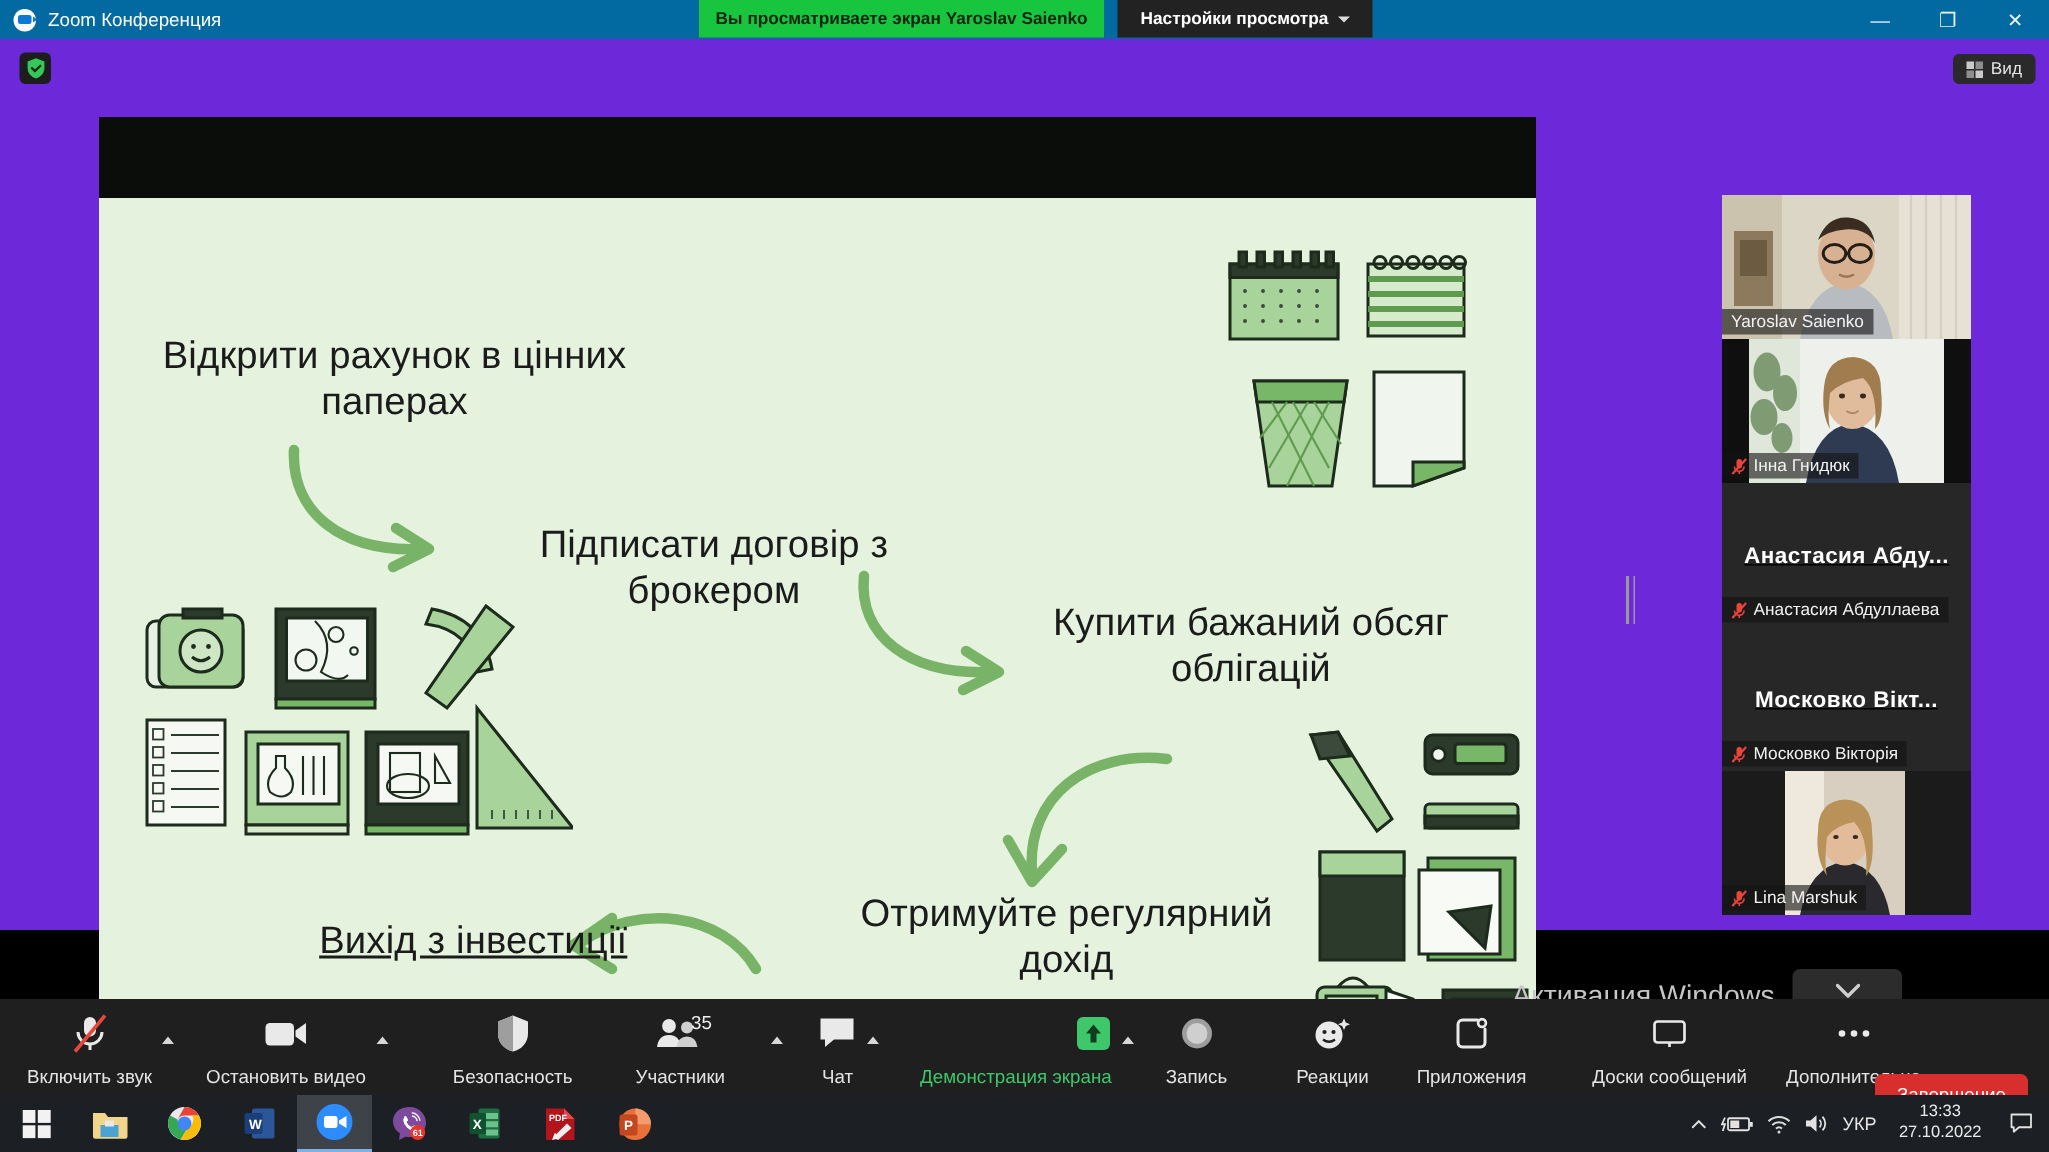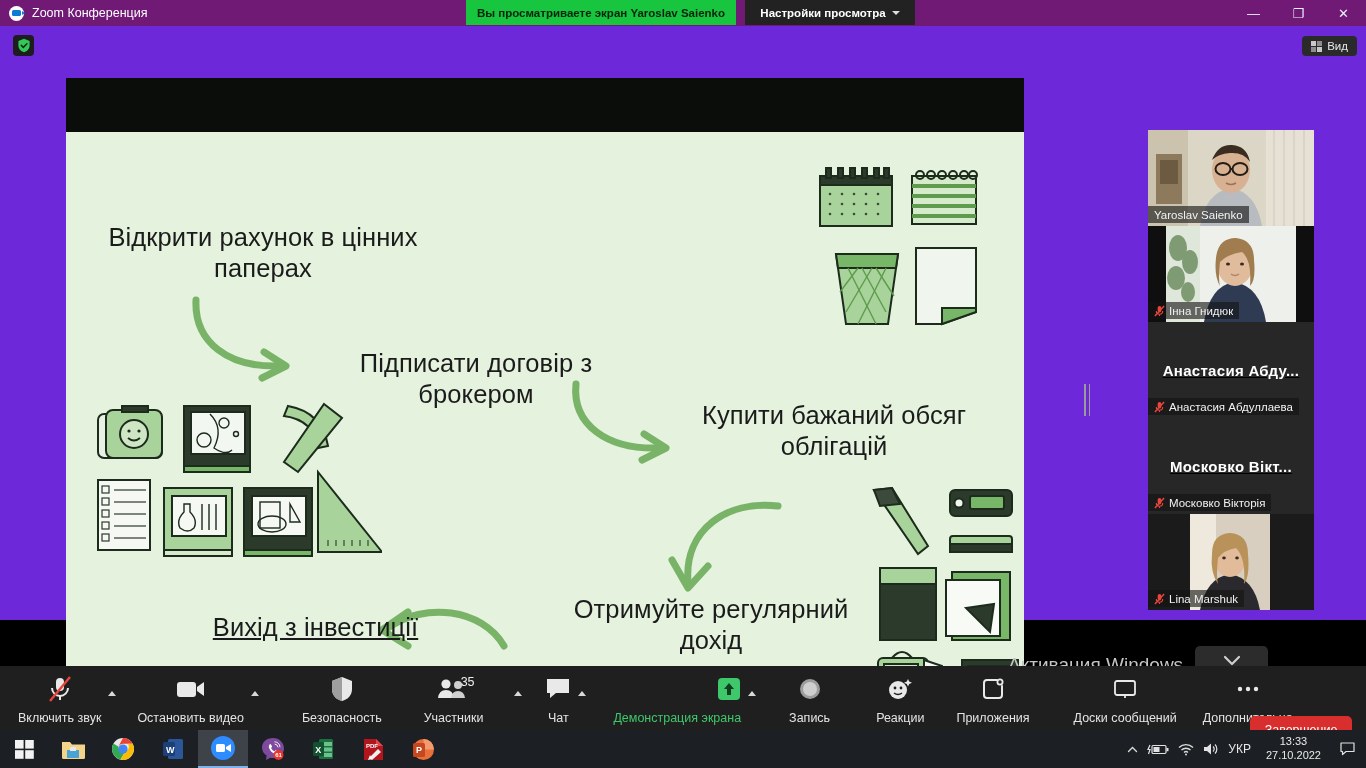--- a/index.html
+++ b/index.html
@@ -2,21 +2,21 @@
 <html><head>
 <meta charset="utf-8">
 <style>
   * { margin:0; padding:0; box-sizing:border-box; }
   html,body { width:1366px; height:768px; overflow:hidden; background:#000; }
   body { font-family:"Liberation Sans", sans-serif; -webkit-font-smoothing:antialiased; }
 
   
   #titlebar {
     position:absolute; left:0; top:0; width:1366px; height:26px;
-    background:#701a75; display:flex; align-items:center;
+    background:#0369a1; display:flex; align-items:center;
   }
   #titlebar .tb-left { display:flex; align-items:center; gap:8px; padding-left:9px; width:452px; }
   .zoom-logo {
     width:15px; height:15px; border-radius:50%; background:#ffffff;
     display:flex; align-items:center; justify-content:center; flex:0 0 auto;
   }
   .zoom-logo .cam { width:9px; height:6px; background:#0a7ad4; border-radius:1.5px; position:relative; }
   .zoom-logo .cam:after {
     content:""; position:absolute; right:-3.5px; top:0.6px;
     border-top:2.4px solid transparent; border-bottom:2.4px solid transparent;
@@ -577,21 +577,21 @@
             <rect x="1" y="1" width="22" height="22" rx="4" fill="#3ec86b"></rect>
             <path d="M12 6 L17 12 H14 V18 H10 V12 H7 Z" fill="#0f3d1d"></path>
           </svg>
         </div>
         <div class="tool-label" style="color:#3ec86b;">Демонстрация экрана</div>
       </div>
       <div class="caret" style="margin-left:4px;">
           <b></b>
         </div>
 
-      <div class="tool" style="margin-left:30px;">
+      <div class="tool" style="margin-left:18px;">
         <div class="ico-wrap">
           <svg width="24" height="24" viewBox="0 0 24 24">
             <circle cx="12" cy="12" r="10" fill="#9d9d9d"></circle>
               <circle cx="12" cy="12" r="7" fill="#cfcfcf"></circle>
           </svg>
         </div>
         <div class="tool-label">Запись</div>
       </div>
 
       <div class="tool" style="margin-left:46px;">

